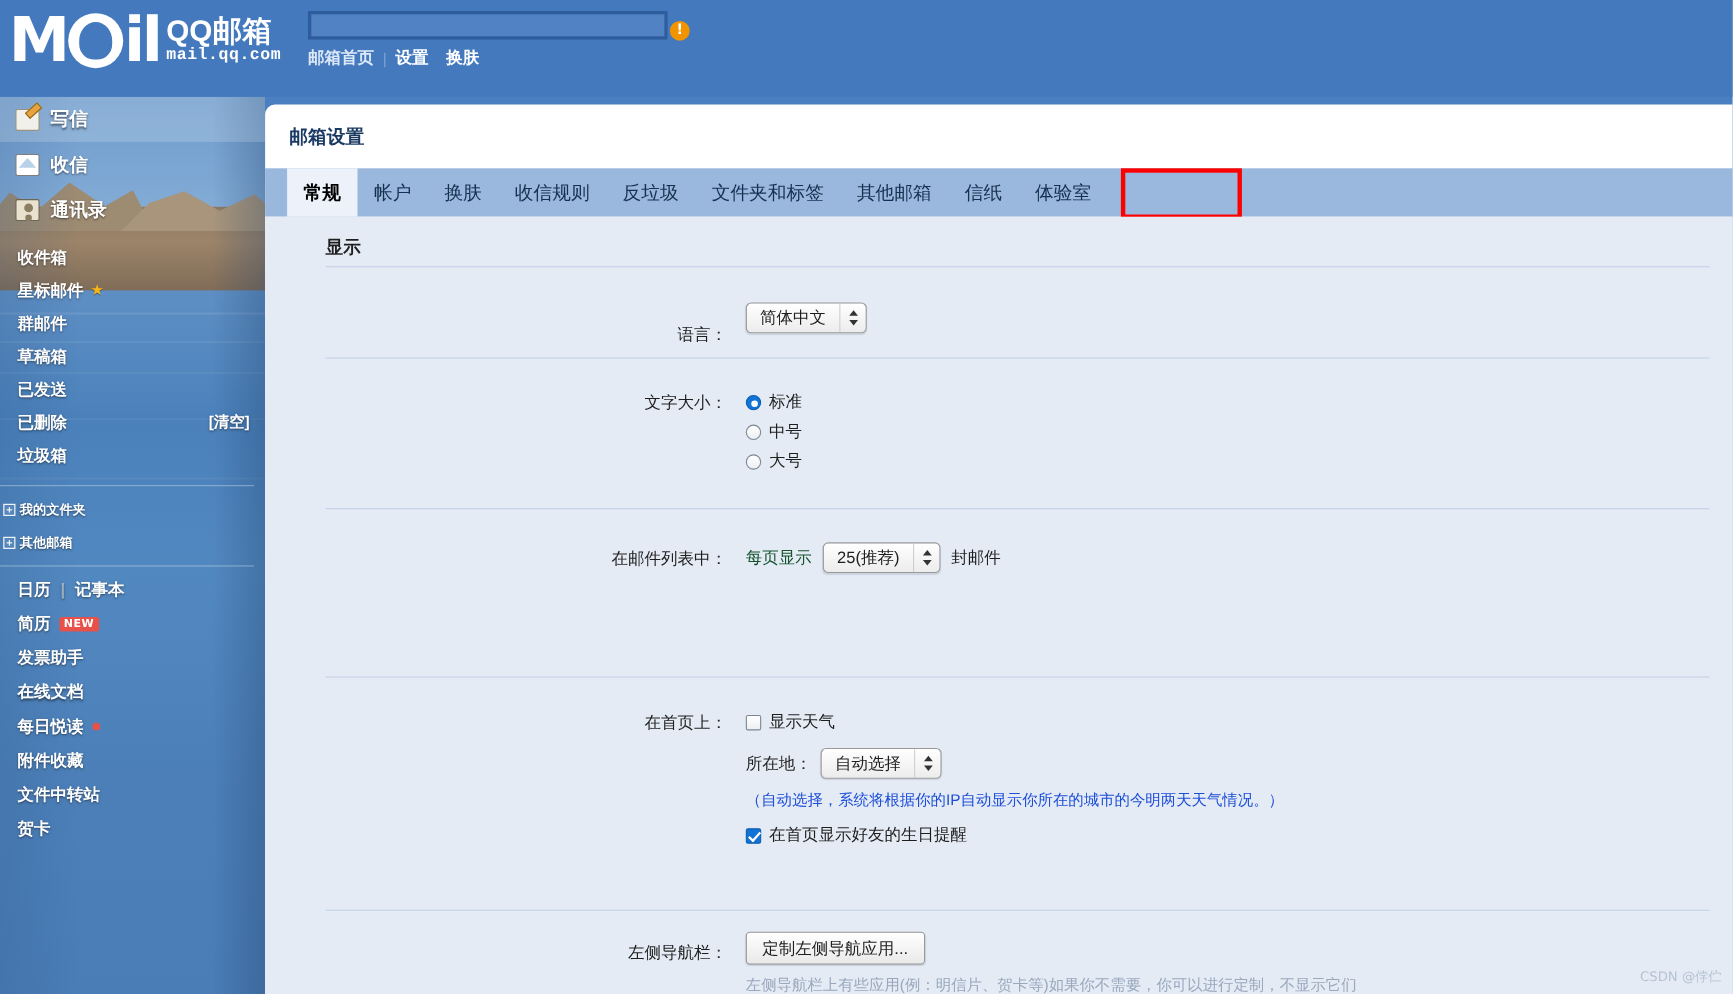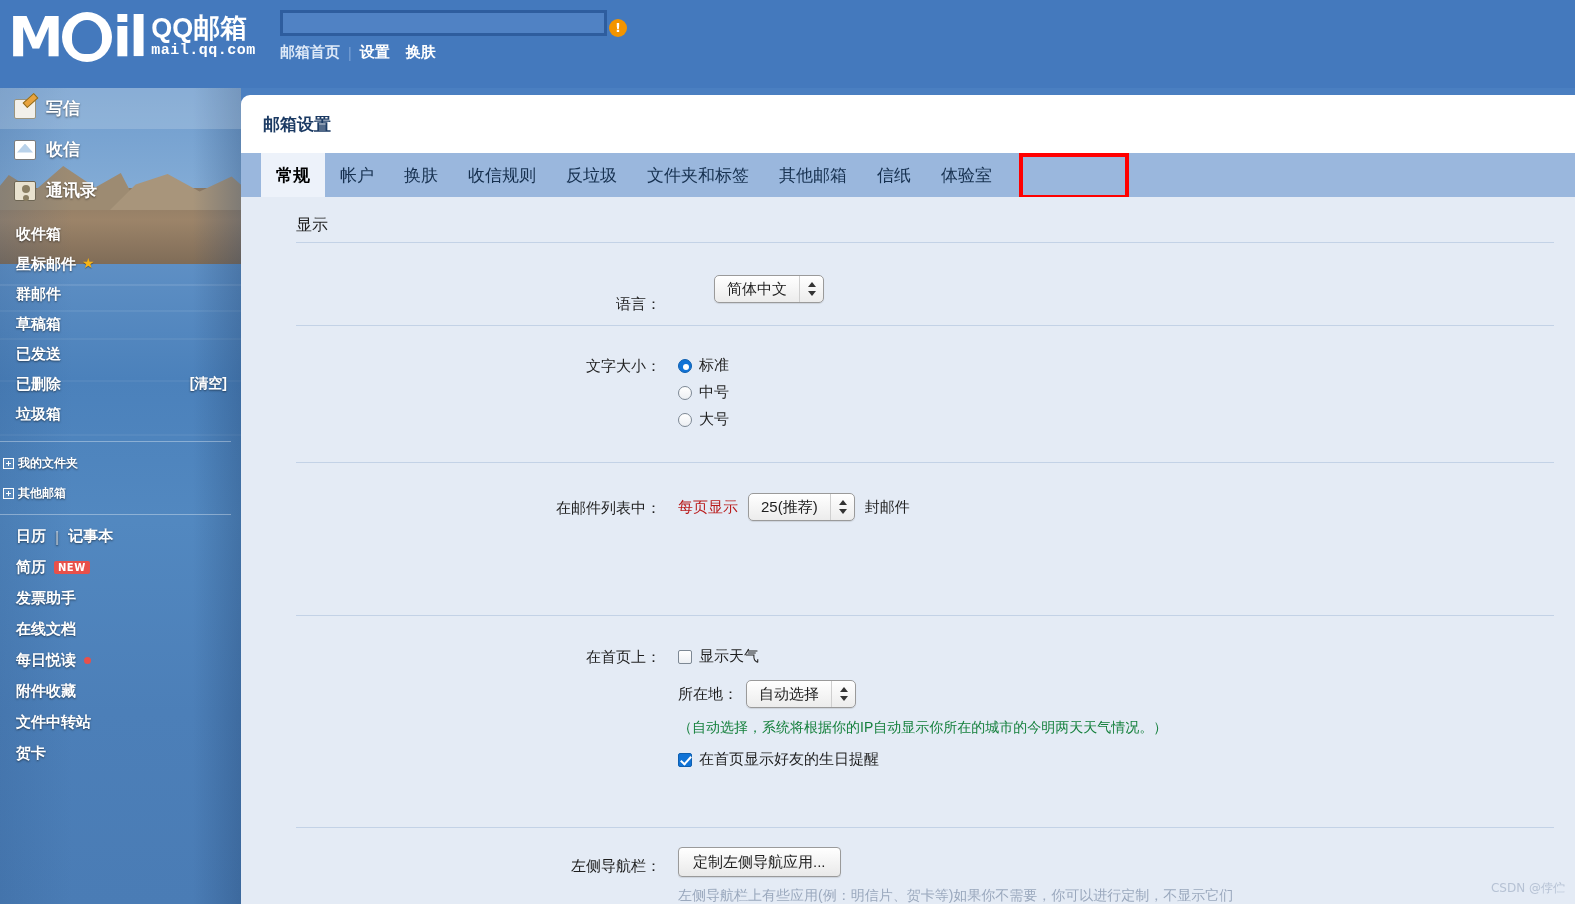--- a/index.html
+++ b/index.html
@@ -243,21 +243,21 @@
     border: 4px solid #ff0000;
     pointer-events: none;
   }
 
   #content {
     position: absolute; left: 0; top: 102px; width: 1334px; height: 707px;
     background: #e4ebf5;
   }
   #section-title {
     position: absolute; left: 55px; top: 18px;
-    font-size: 16px; font-weight: normal; color: #1e1e1e;
+    font-size: 16px; font-weight: bold; color: #1e1e1e;
   }
   .hr {
     position: absolute; left: 55px; width: 1258px; height: 1px;
     background: #c3d2e6;
   }
 
   .row-label {
     position: absolute; text-align: right;
     font-size: 15px; color: #1e1e1e;
   }
@@ -310,21 +310,21 @@
 
   .plain-btn {
     display: inline-flex; align-items: center; justify-content: center;
     height: 30px; padding: 0 14px;
     background: linear-gradient(#ffffff, #e9e9e9);
     border: 1px solid #9a9a9a; border-radius: 4px;
     box-shadow: 0 1px 1px rgba(0,0,0,0.10), inset 0 1px 0 #ffffff;
     font-size: 15px; font-weight: normal; color: #1e1e1e; white-space: nowrap;
   }
   .hint {
-    font-size: 14px; color: #15803d;
+    font-size: 14px; color: #1d4ed8;
   }
   .muted-cut {
     font-size: 14px; color: #9aa8bd;
     overflow: hidden; white-space: nowrap;
   }
   #watermark {
     position: absolute; right: 10px; bottom: 7px;
     font-size: 12px; color: #b6c2d4;
     font-family: "DejaVu Sans", sans-serif;
   }
@@ -469,21 +469,21 @@
     </div>
   </div>
   <div id="tab-highlight"></div>
 
   <div id="content">
 
     <div id="section-title">显示</div>
     <div class="hr" style="top:45px"></div>
 
     <div class="row-label" style="left:115px; top:86px; width:305px;margin-top:12px;">语言：</div>
-    <div class="field" style="left:437px; top:78px;margin-left:36px;">
+    <div class="field" style="left:437px; top:78px;">
       <div class="sel">
         <span class="sel-val">简体中文</span>
         <span class="sel-arrow"></span>
       </div>
     </div>
 
     <div class="hr" style="top:128px"></div>
 
     <div class="row-label" style="left:115px; top:160px; width:305px;">文字大小：</div>
     <div class="field" style="left:437px; top:155px;">
@@ -498,21 +498,21 @@
       <div class="opt">
         <span class="radio"></span>
         <span>大号</span>
       </div>
     </div>
 
     <div class="hr" style="top:265px"></div>
 
     <div class="row-label" style="left:115px; top:302px; width:305px;">在邮件列表中：</div>
     <div class="field" style="left:437px; top:296px; display:flex; align-items:center; gap:10px;">
-      <span style="font-size:15px;color:#b91c1c;">每页显示</span>
+      <span style="font-size:15px;color:#14532d;">每页显示</span>
       <span class="sel">
         <span class="sel-val">25(推荐)</span>
         <span class="sel-arrow"></span>
       </span>
       <span style="font-size:15px;color:#1e1e1e;">封邮件</span>
     </div>
 
     <div class="hr" style="top:418px"></div>
 
     <div class="row-label" style="left:115px; top:451px; width:305px;">在首页上：</div>

